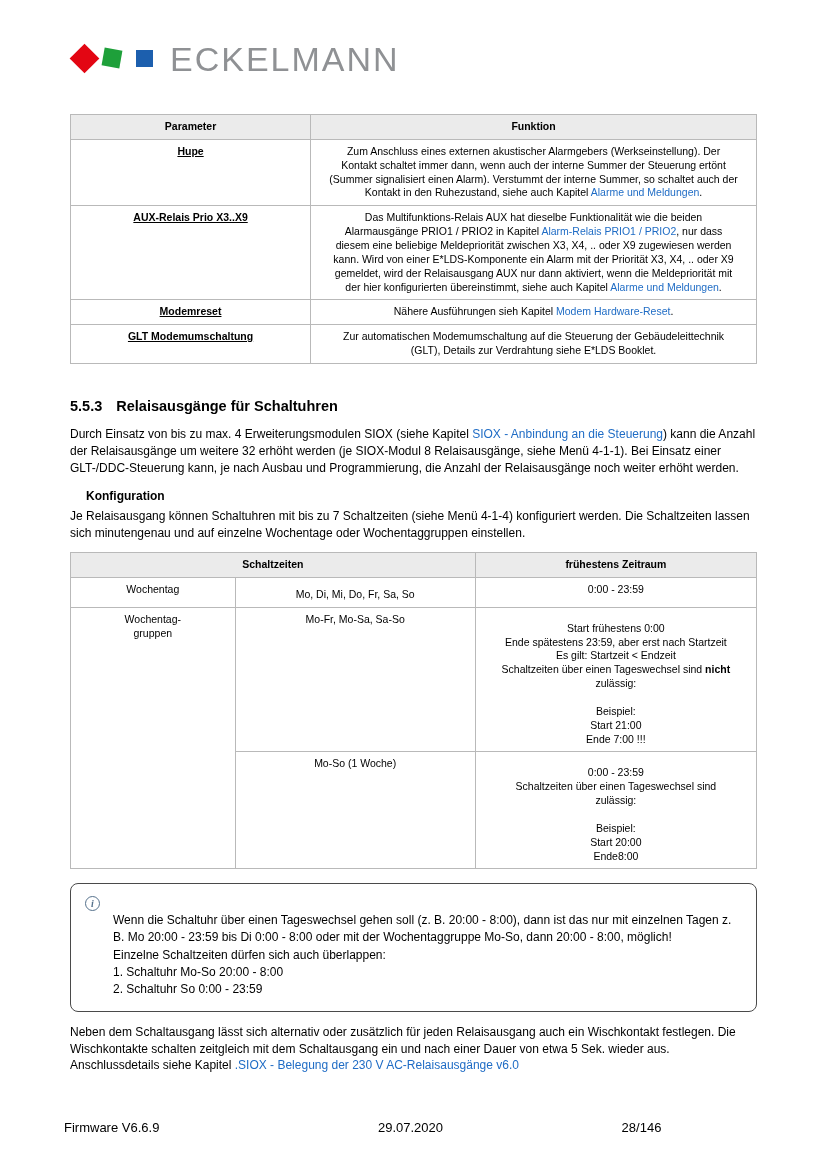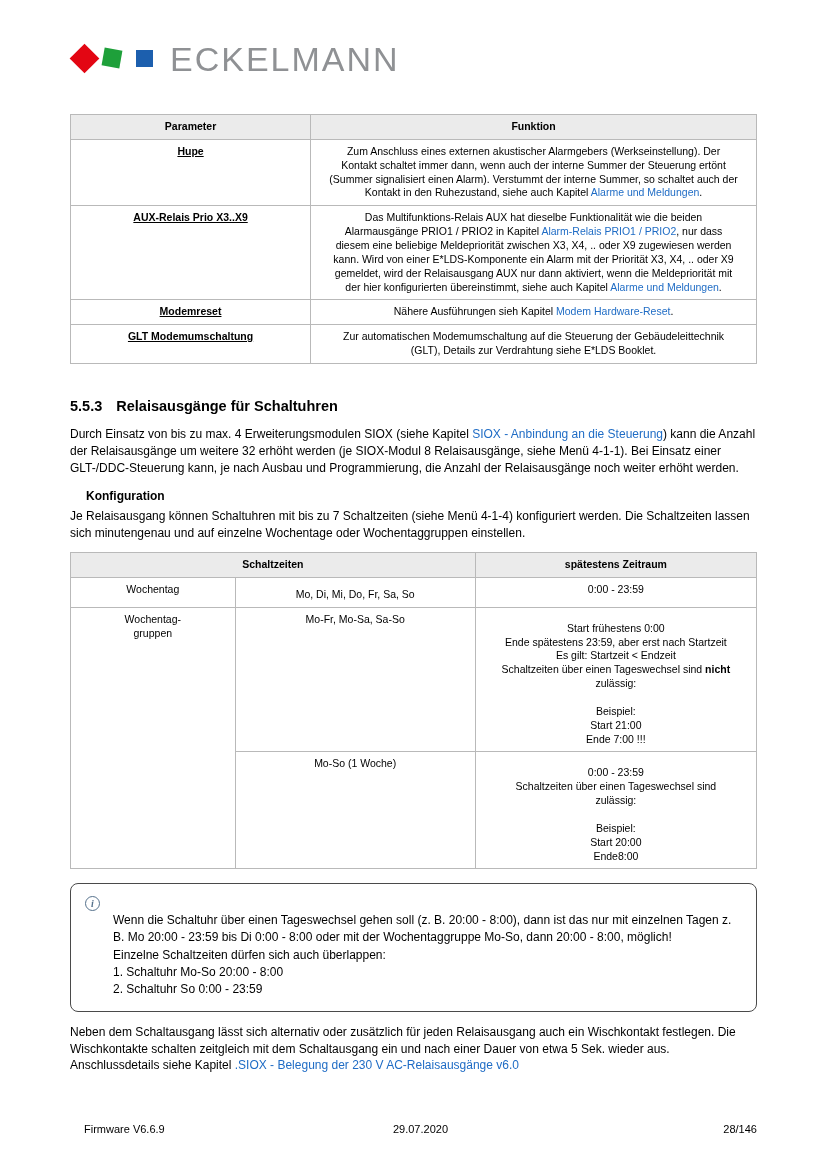--- a/index.html
+++ b/index.html
@@ -59,26 +59,26 @@
   .info-icon {
     position:absolute; left:14px; top:12px;
     width:15px; height:15px; border-radius:50%;
     border:1.5px solid #55718c; color:#55718c;
     display:flex; align-items:center; justify-content:center;
     font-size:10px; font-style:italic; font-weight:bold;
     font-family:"Liberation Serif", serif;
   }
   
   .footer {
-    position:absolute; left:84px; right:70px; bottom:34px;
-    display:flex; font-size:11px;
+    position:absolute; left:64px; right:70px; bottom:34px;
+    display:flex; font-size:13px;
   }
   .footer > div { flex:1; }
   .footer .f-center { text-align:center; }
-  .footer .f-right { text-align:right; }
+  .footer .f-right { text-align:center; }
 </style>
 </head>
 <body>
 
 <div class="page">
 
   <div class="header">
     <div class="logo-mark">
       <div class="sq sq-red"></div>
       <div class="sq sq-green"></div>
@@ -130,21 +130,21 @@
   <div class="tbl-wrap2">
     <table class="tbl tbl2">
       <colgroup>
           <col class="c1">
           <col class="c2">
           <col class="c3">
         </colgroup>
       <thead>
         <tr>
           <th colspan="2">Schaltzeiten</th>
-          <th>spätestens Zeitraum</th>
+          <th>frühestens Zeitraum</th>
         </tr>
       </thead>
       <tbody>
         <tr>
           <td>Wochentag</td>
           <td style="padding-top:10px">Mo, Di, Mi, Do, Fr, Sa, So</td>
           <td>0:00 - 23:59</td>
         </tr>
         <tr>
           <td rowspan="2" class="pre">Wochentag-

